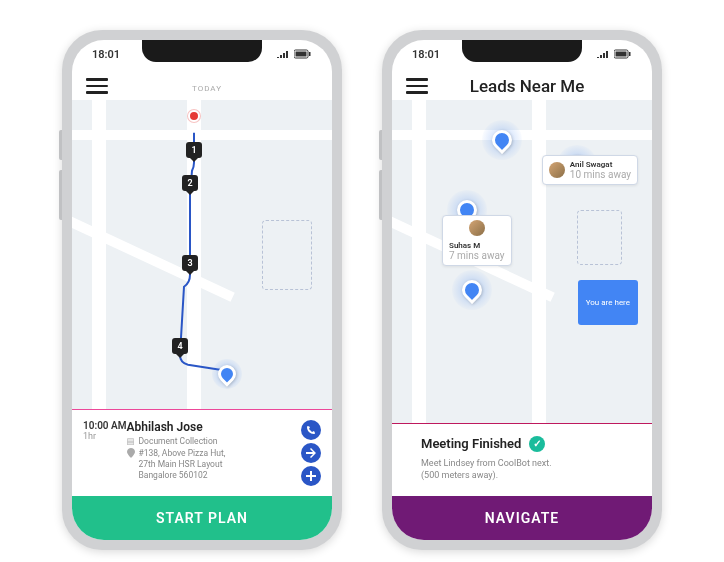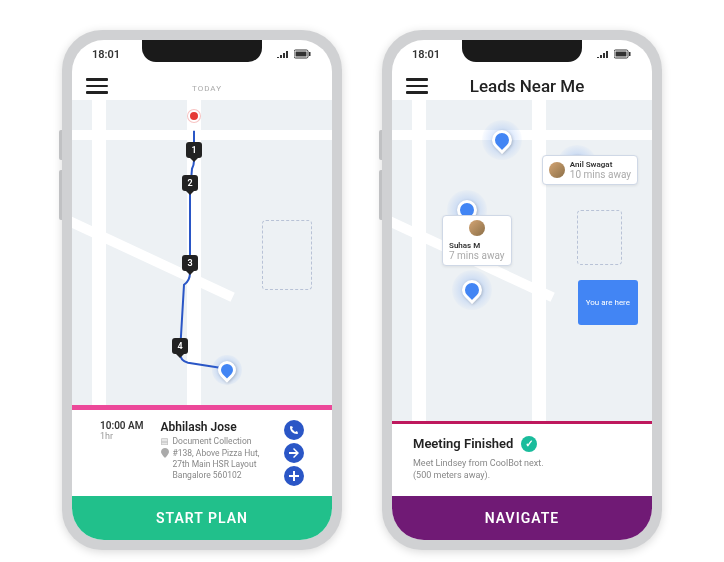--- a/index.html
+++ b/index.html
@@ -161,24 +161,24 @@
   .pin {
     width: 18px; height: 18px;
     background: #4285f4;
     border: 3px solid #fff;
     border-radius: 50% 50% 50% 0;
     transform: rotate(-45deg);
     box-shadow: 0 1px 3px rgba(0,0,0,0.2);
   }
   .detail-card {
     background: #fff;
-    border-top: 5px solid #ec4899;
-    padding: 10px 28px;
-    display: flex;
-    gap: 17px;
+    border-top: 1px solid #ec4899;
+    padding: 10px 11px;
+    display: flex;
+    gap: 0;
     font-size: 10px;
     box-shadow: 0 -1px 4px rgba(0,0,0,0.05);
   }
   .detail-time { color: #333; font-weight: 600; font-size: 10px; }
   .detail-duration { color: #999; font-size: 9px; }
   .detail-main { flex: 1; }
   .detail-name { font-size: 12px; font-weight: 600; color: #222; margin-bottom: 2px; }
   .detail-line { display: flex; gap: 4px; align-items: flex-start; color: #888; font-size: 8.5px; line-height: 1.3; margin-bottom: 1px; }
   .detail-icon { width: 8px; flex-shrink: 0; color: #aaa; }
   .detail-actions { display: flex; flex-direction: column; gap: 3px; }
@@ -245,22 +245,22 @@
     background: #4285f4;
     color: #fff;
     font-size: 8px;
     padding: 18px 8px;
     border-radius: 3px;
     right: 14px;
     top: 180px;
   }
   .status-card {
     background: #fff;
-    border-top: 3px solid #be185d;
-    padding: 12px 21px 14px;
+    border-top: 1px solid #be185d;
+    padding: 12px 29px 14px;
     box-shadow: 0 -1px 4px rgba(0,0,0,0.05);
   }
   .status-title {
     font-size: 13px;
     font-weight: 600;
     color: #222;
     display: flex;
     align-items: center;
     gap: 8px;
     margin-bottom: 5px;

